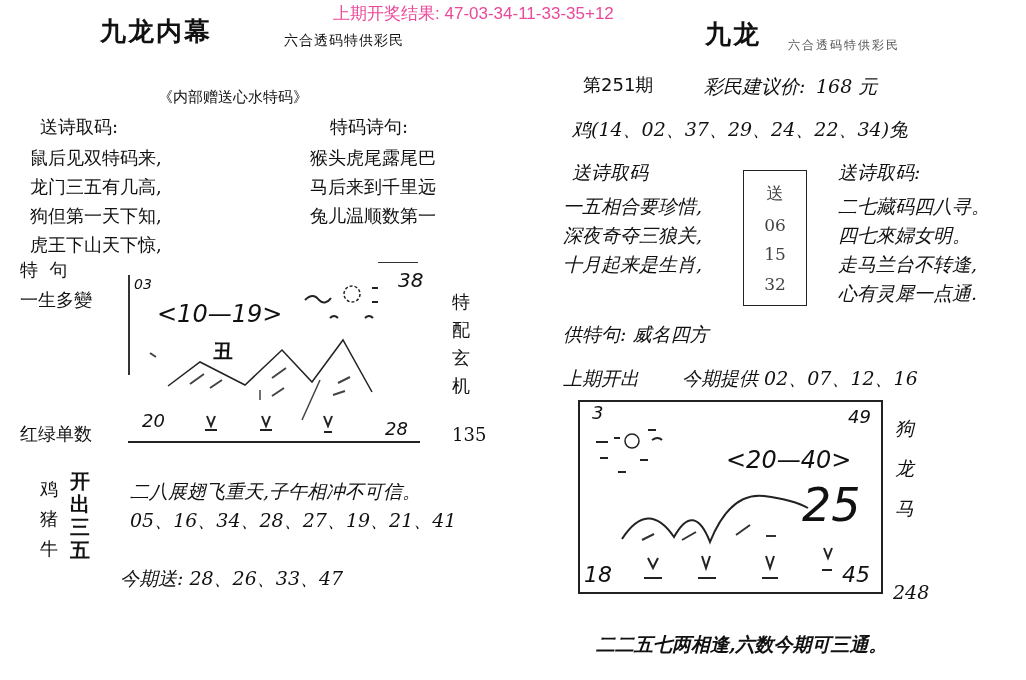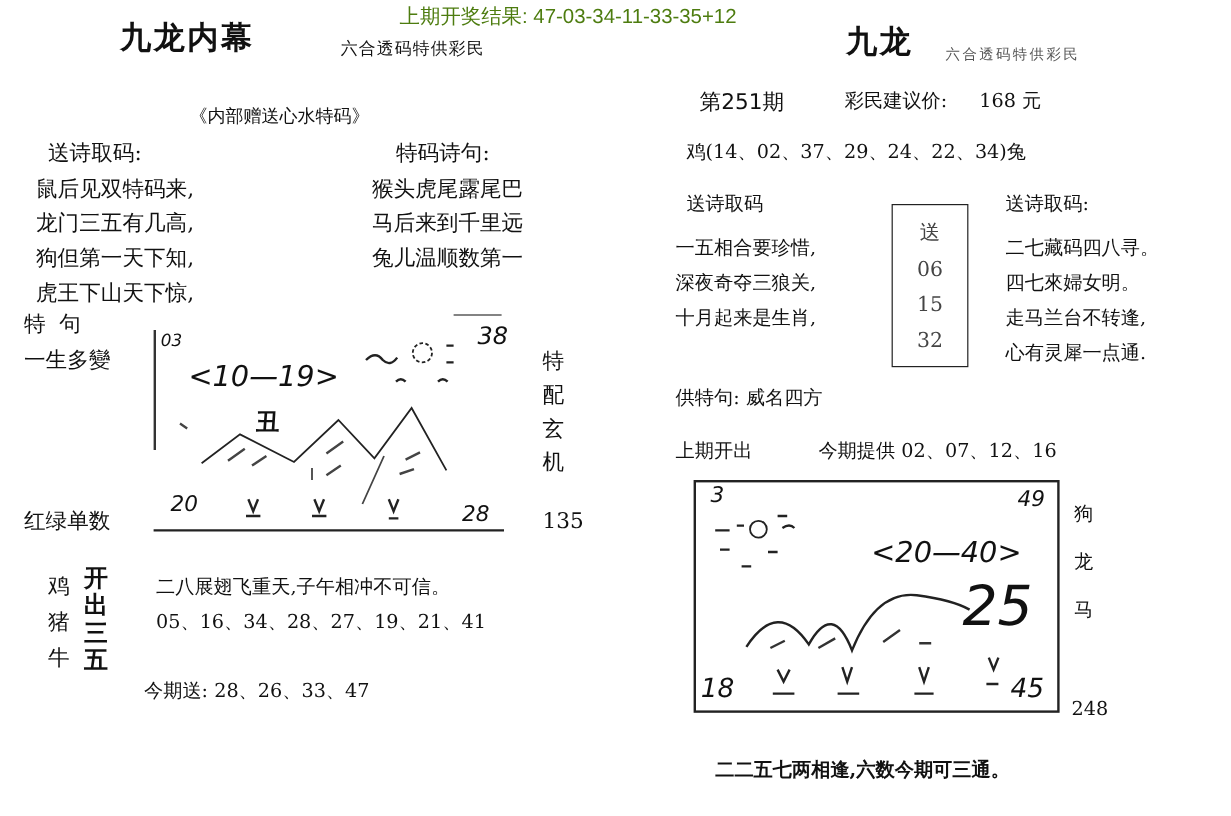--- a/index.html
+++ b/index.html
@@ -1,23 +1,23 @@
 <!DOCTYPE html>
 <html><head>
 <meta charset="utf-8">
 <style>
   html, body { margin:0; padding:0; background:#ffffff; }
   body { width:1026px; height:680px; position:relative; overflow:hidden;
          font-family:"DejaVu Serif", "Liberation Serif", serif; color:#111; }
   .abs { position:absolute; white-space:nowrap; }
-  .red { color:#4d7c0f; font-family:"Liberation Sans", "DejaVu Sans", sans-serif; font-size:17px; }
+  .red { color:#ec4899; font-family:"Liberation Sans", "DejaVu Sans", sans-serif; font-size:17px; }
   .title { font-size:26px; font-weight:bold; letter-spacing:2px; font-family:"DejaVu Serif", serif; }
   .sub { font-size:14px; letter-spacing:1px; }
   .t18 { font-size:18px; }
-  .t17 { font-size:16px; }
+  .t17 { font-size:19px;font-style:italic; }
   .t20 { font-size:20px; }
   .bold { font-weight:bold; }
   .hand { font-family:"DejaVu Sans", sans-serif; font-style:italic; }
   .boxed { border:1px solid #222; }
   .vert { display:flex; flex-direction:column; align-items:center; }
   svg { position:absolute; overflow:visible; }
 </style>
 </head>
 <body>
 

